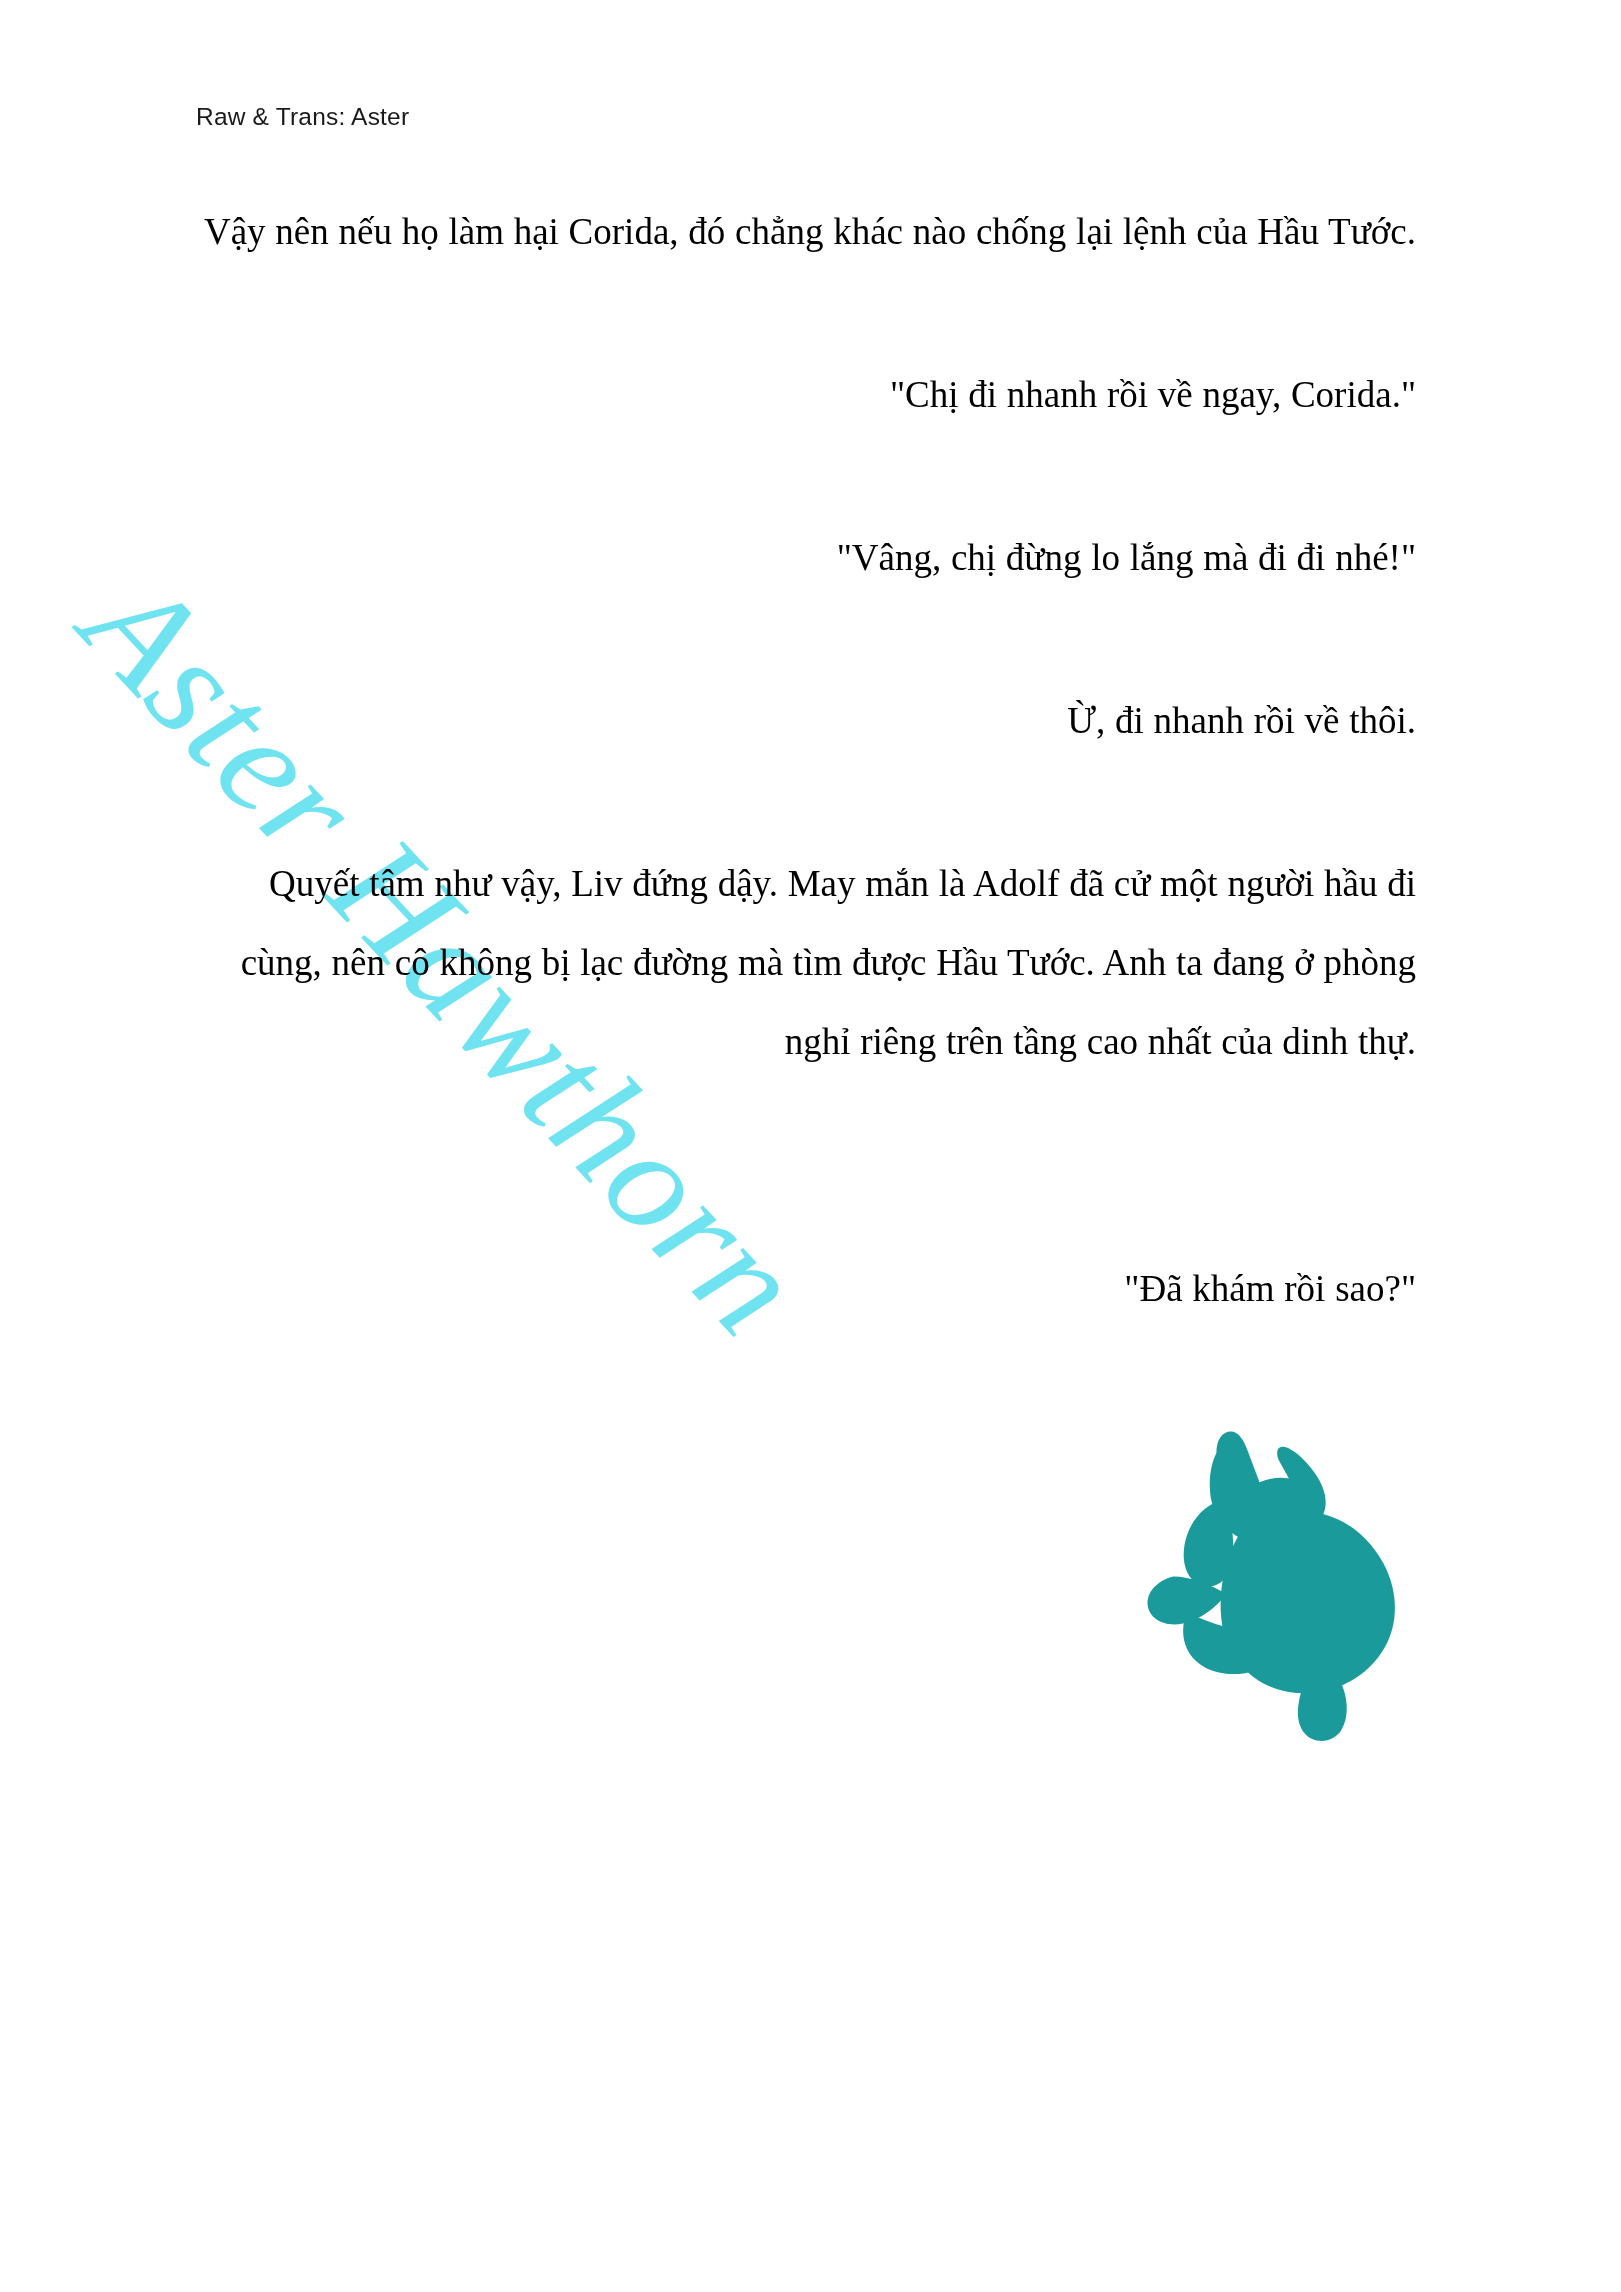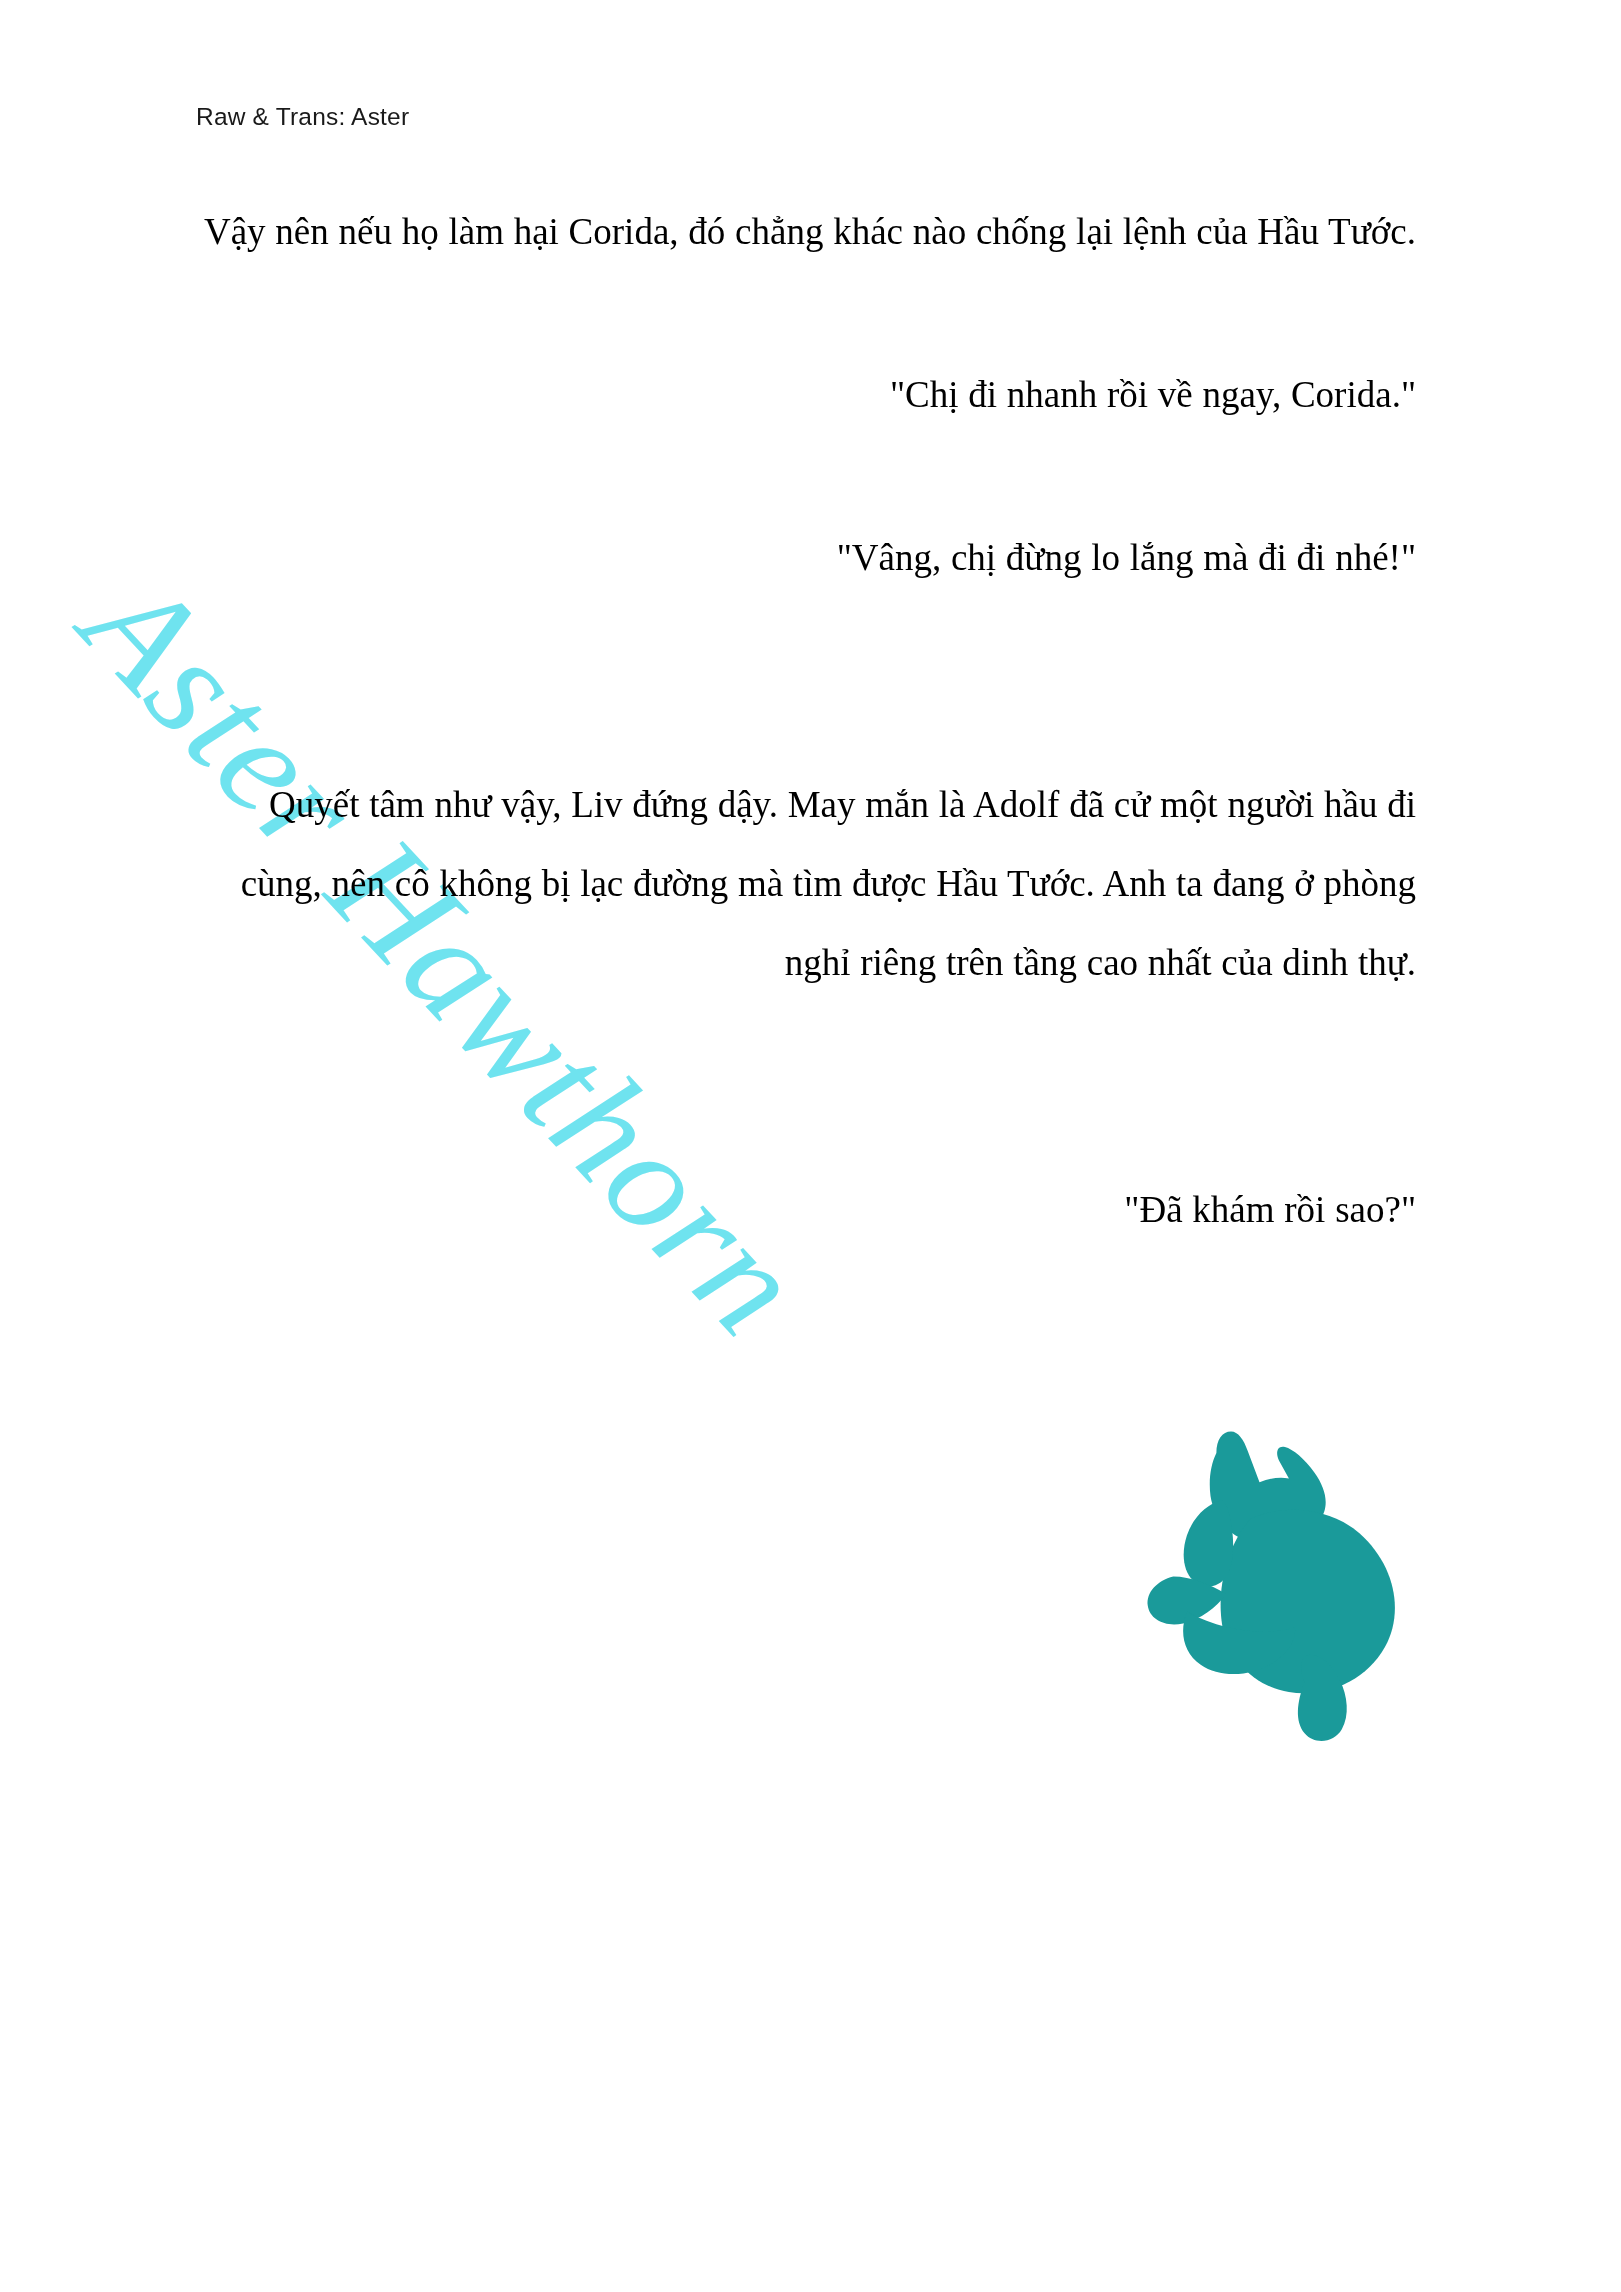--- a/index.html
+++ b/index.html
@@ -159,20 +159,21 @@
 
       <p class="para">Vậy nên nếu họ làm hại Corida, đó chẳng khác nào chống lại lệnh của Hầu Tước.</p>
       <div class="spacer-md"></div>
 
       <p class="para">"Chị đi nhanh rồi về ngay, Corida."</p>
       <div class="spacer-md"></div>
 
       <p class="para">"Vâng, chị đừng lo lắng mà đi đi nhé!"</p>
       <div class="spacer-md"></div>
 
+      <p class="para">Ừ, đi nhanh rồi về thôi.</p>
       <div class="spacer-md"></div>
 
       <p class="para">Quyết tâm như vậy, Liv đứng dậy. May mắn là Adolf đã cử một người hầu đi cùng, nên cô không bị lạc đường mà tìm được Hầu Tước. Anh ta đang ở phòng nghỉ riêng trên tầng cao nhất của dinh thự.</p>
       <div class="spacer-md"></div>
 
       <div class="spacer-md"></div>
 
       <p class="para">"Đã khám rồi sao?"</p>
 
     </div>

